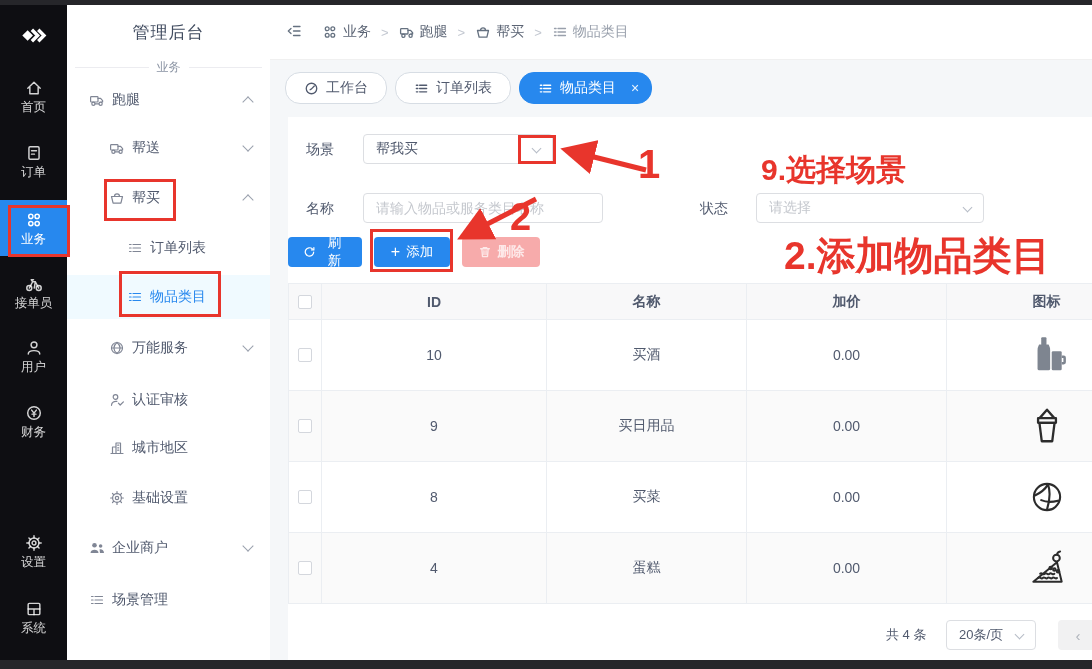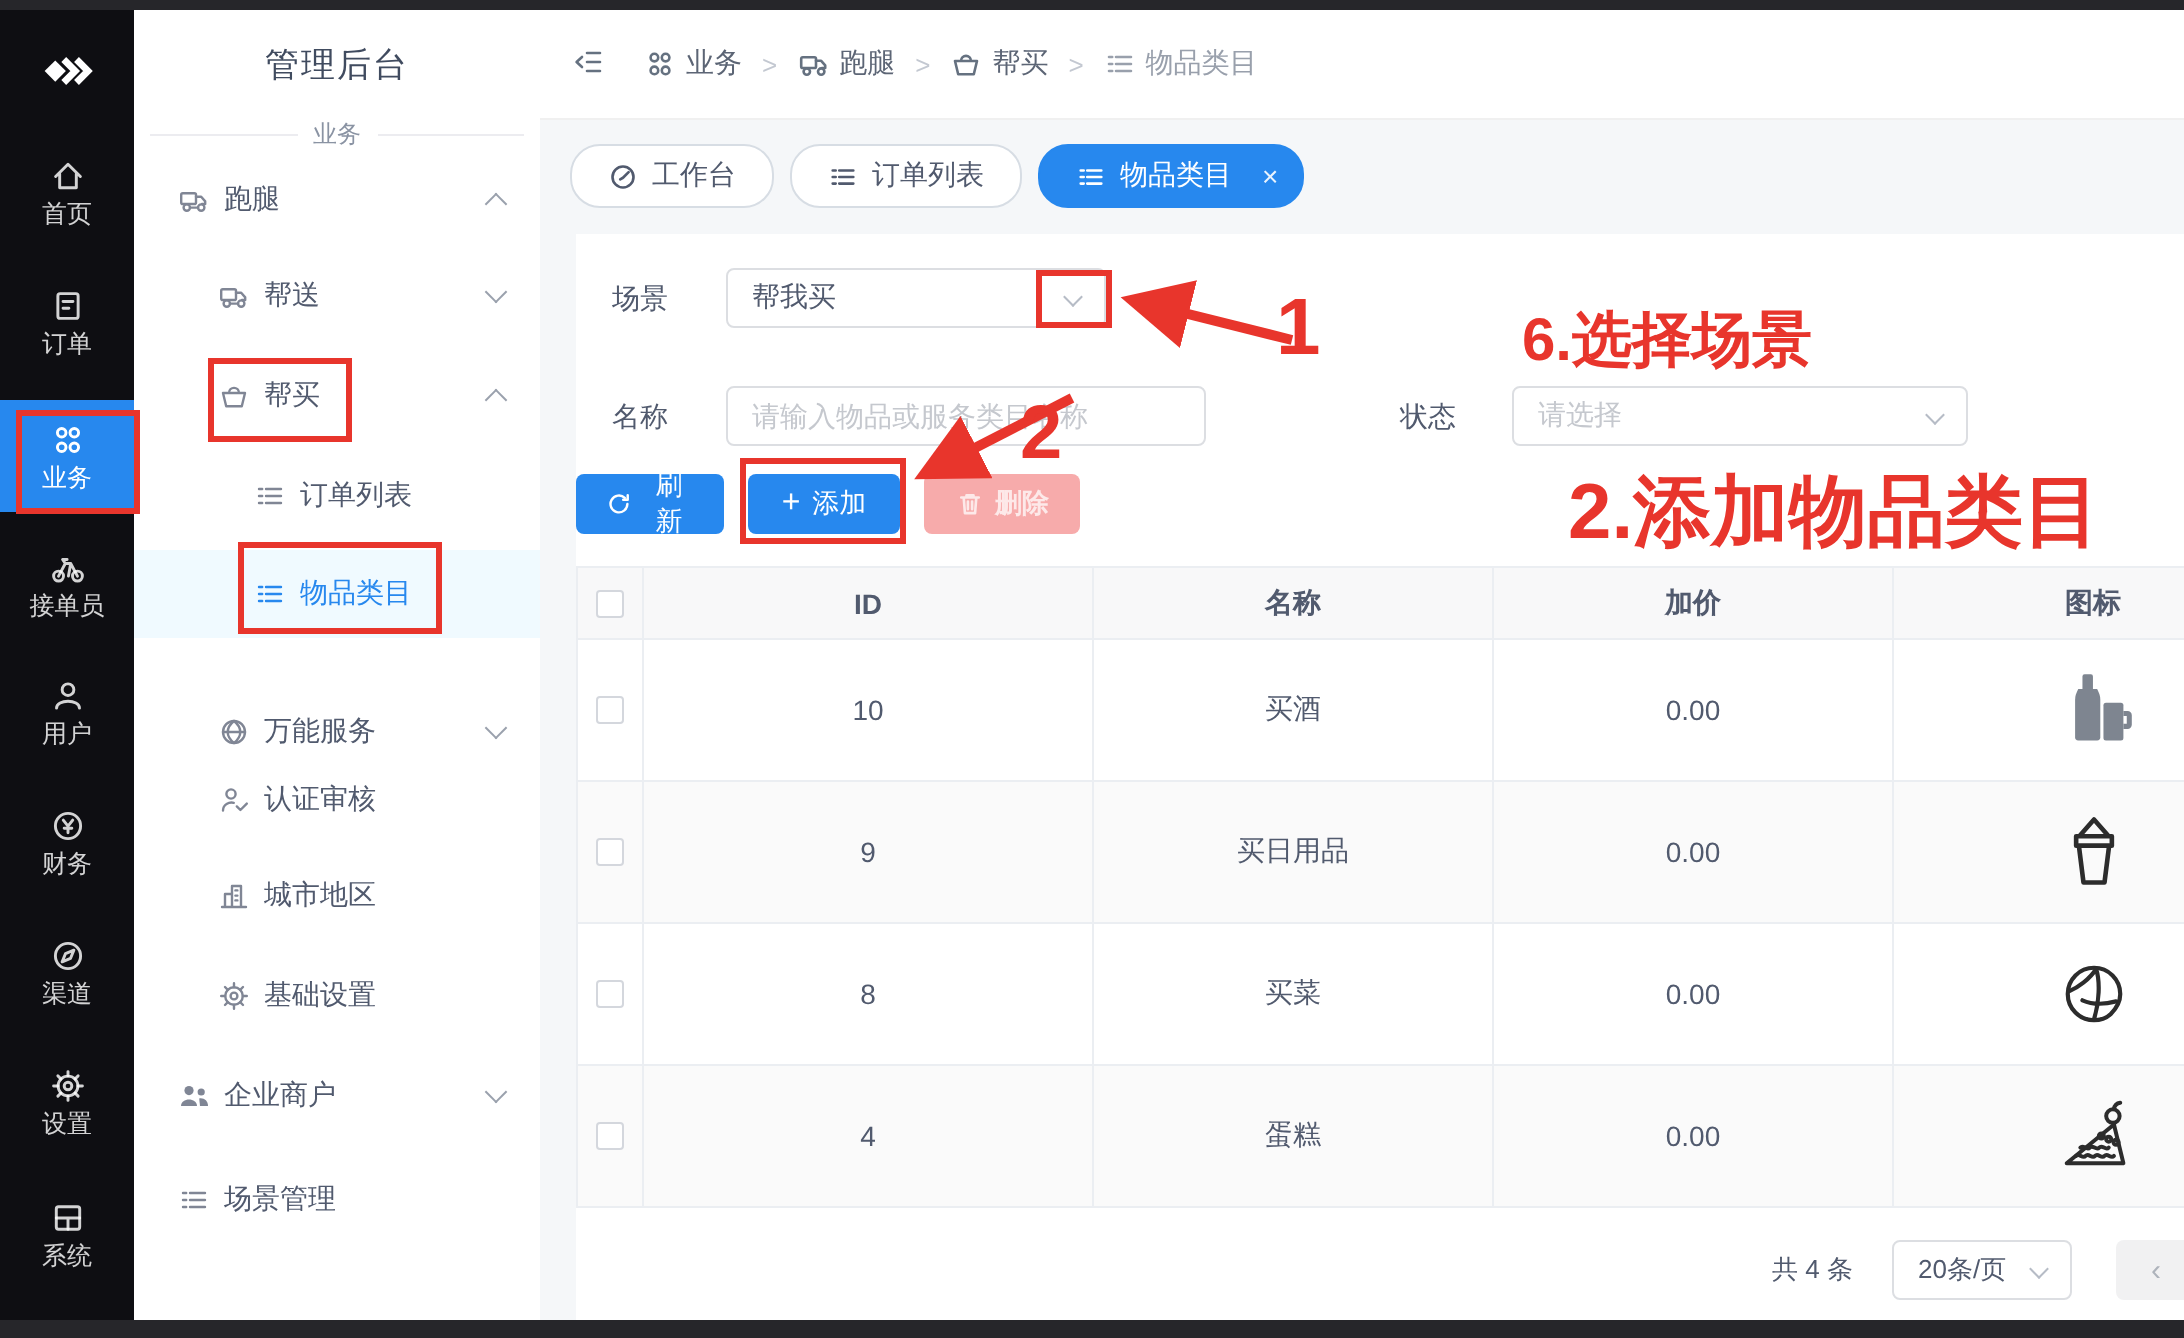--- a/index.html
+++ b/index.html
@@ -134,27 +134,20 @@
         </svg>
       <span class="rlabel">用户</span>
     </div>
     <div class="rail-item" style="top:388px">
       <svg viewBox="0 0 16 16">
           <circle cx="8" cy="8" r="5.6"></circle>
           <path d="M5.9 5.4L8 8.1l2.1-2.7M8 8.1V11M6.3 9h3.4"></path>
         </svg>
       <span class="rlabel">财务</span>
     </div>
-    <div class="rail-item" style="top:453px">
-      <svg viewBox="0 0 16 16">
-          <circle cx="8" cy="8" r="5.6"></circle>
-          <path d="M10.6 5.4L9.1 9.1 5.4 10.6 6.9 6.9z"></path>
-        </svg>
-      <span class="rlabel">渠道</span>
-    </div>
     <div class="rail-item" style="top:518px">
       <svg viewBox="0 0 16 16">
           <circle cx="8" cy="8" r="4.4"></circle>
           <circle cx="8" cy="8" r="1.7"></circle>
           <path d="M8 1.6v2M8 12.4v2M1.6 8h2M12.4 8h2M3.5 3.5l1.4 1.4M11.1 11.1l1.4 1.4M12.5 3.5l-1.4 1.4M4.9 11.1l-1.4 1.4"></path>
         </svg>
       <span class="rlabel">设置</span>
     </div>
     <div class="rail-item" style="top:584px">
       <svg viewBox="0 0 16 16">
@@ -205,21 +198,21 @@
           <path d="M2.5 4.5h1.6M6 4.5h7.5M2.5 8h1.6M6 8h7.5M2.5 11.5h1.6M6 11.5h7.5"></path>
         </svg>
       <span>订单列表</span>
     </div>
     <div class="sb-item lv3 active" style="top:270px">
       <svg viewBox="0 0 16 16">
           <path d="M2.5 4.5h1.6M6 4.5h7.5M2.5 8h1.6M6 8h7.5M2.5 11.5h1.6M6 11.5h7.5"></path>
         </svg>
       <span>物品类目</span>
     </div>
-    <div class="sb-item lv2" style="top:339px">
+    <div class="sb-item lv2" style="top:321px">
       <svg viewBox="0 0 16 16">
           <circle cx="8" cy="8" r="5.5"></circle>
           <path d="M2.5 8h11M8 2.5c-4.2 3.4-4.2 7.6 0 11M8 2.5c4.2 3.4 4.2 7.6 0 11"></path>
         </svg>
       <span>万能服务</span>
       <span class="chev down"></span>
     </div>
     <div class="sb-item lv2" style="top:373px">
       <svg viewBox="0 0 16 16">
           <circle cx="6.5" cy="5" r="2.3"></circle>
@@ -472,18 +465,18 @@
         <marker id="ah" markerWidth="7" markerHeight="7" refX="5" refY="3.5" orient="auto">
           <polygon points="0,0 7,3.5 0,7" fill="#e8352c"></polygon>
         </marker>
       </defs>
       <line x1="646" y1="170" x2="570" y2="151" stroke="#e8352c" stroke-width="5" marker-end="url(#ah)"></line>
       <line x1="536" y1="199" x2="466" y2="235" stroke="#e8352c" stroke-width="5" marker-end="url(#ah)"></line>
     </svg>
 
     <div class="rtext" style="left:638px;top:142px;font-size:40px">1</div>
     <div class="rtext" style="left:510px;top:196px;font-size:38px">2</div>
-    <div class="rtext" style="left:761px;top:150px;font-size:30px">6.选择场景</div>
+    <div class="rtext" style="left:761px;top:150px;font-size:30px">9.选择场景</div>
     <div class="rtext" style="left:784px;top:229px;font-size:39px">2.添加物品类目</div>
   </div>
 
   <div class="frame-bottom"></div>
 </div>
 
 </body></html>

